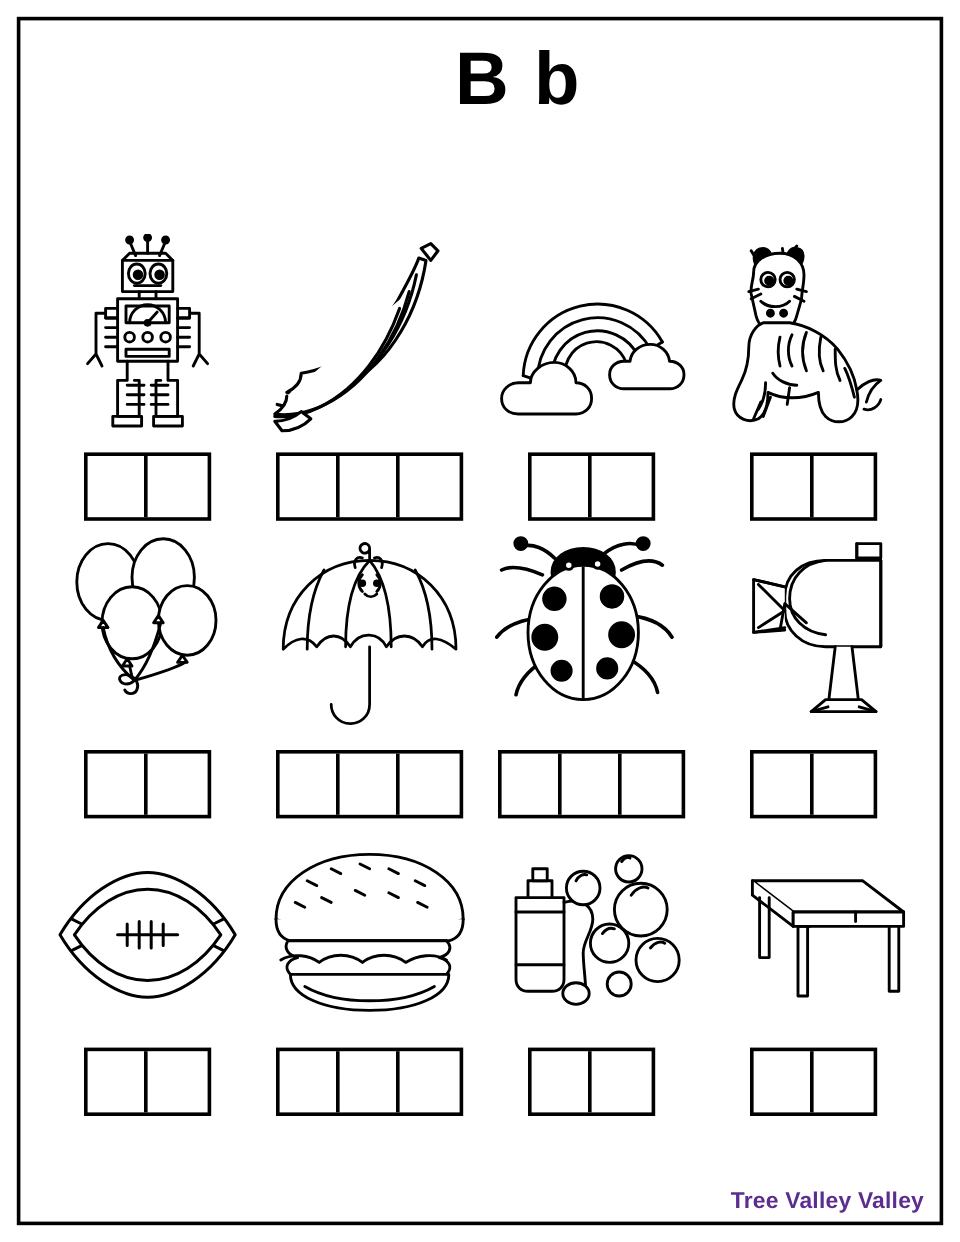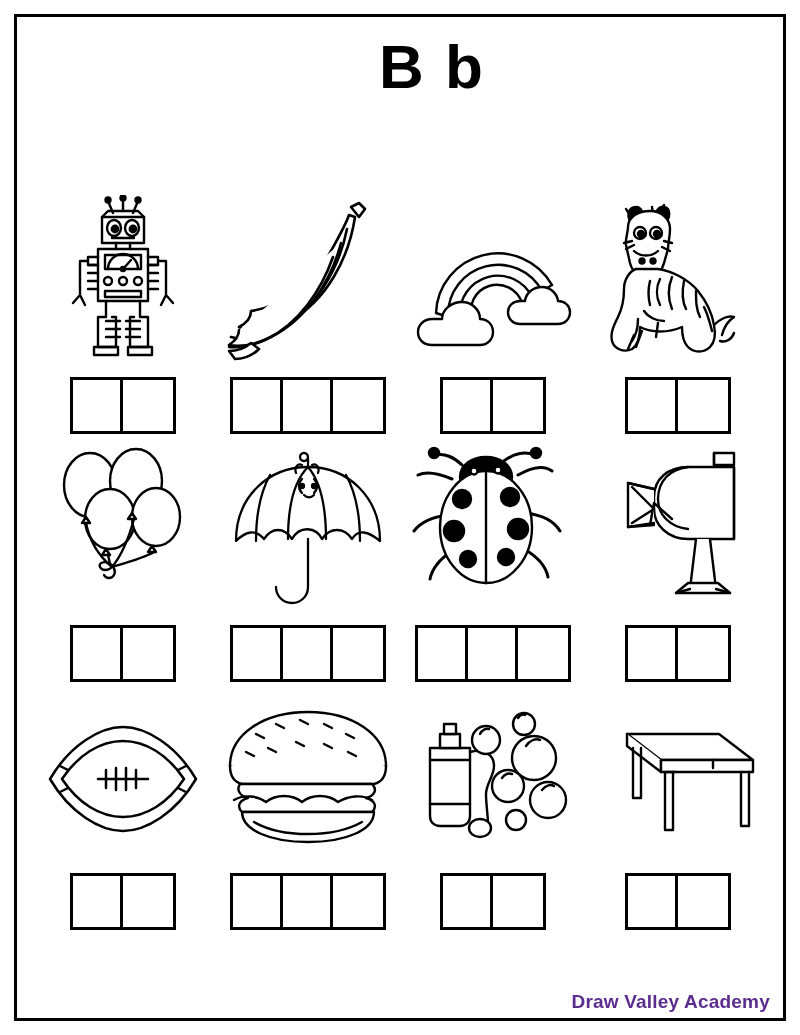--- a/index.html
+++ b/index.html
@@ -398,14 +398,14 @@
           </svg>
         </div>
         <div class="boxes">
           <div class="bx"></div>
           <div class="bx"></div>
         </div>
       </div>
     </div>
   </div>
 
-  <div class="footer">Draw Valley Academy</div>
+  <div class="footer">Tree Valley Valley</div>
 </div>
 
 </body></html>

